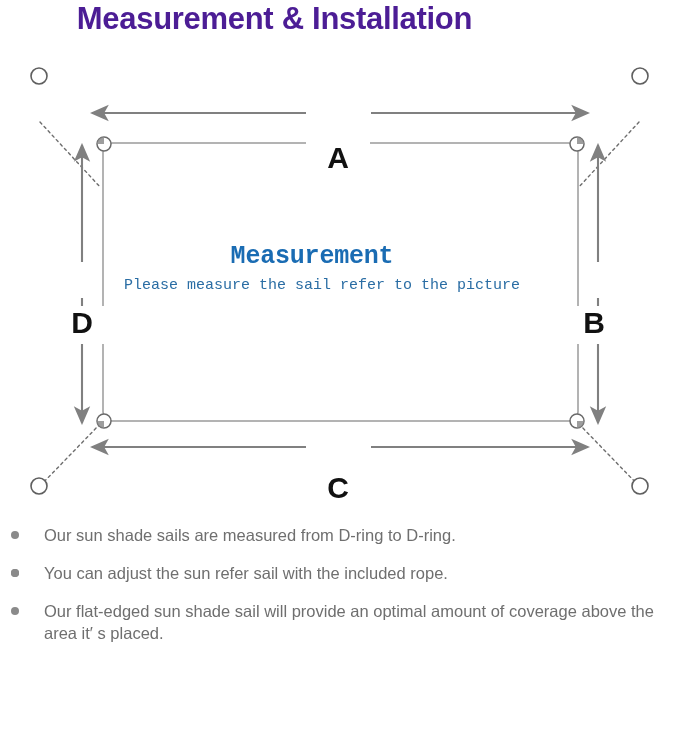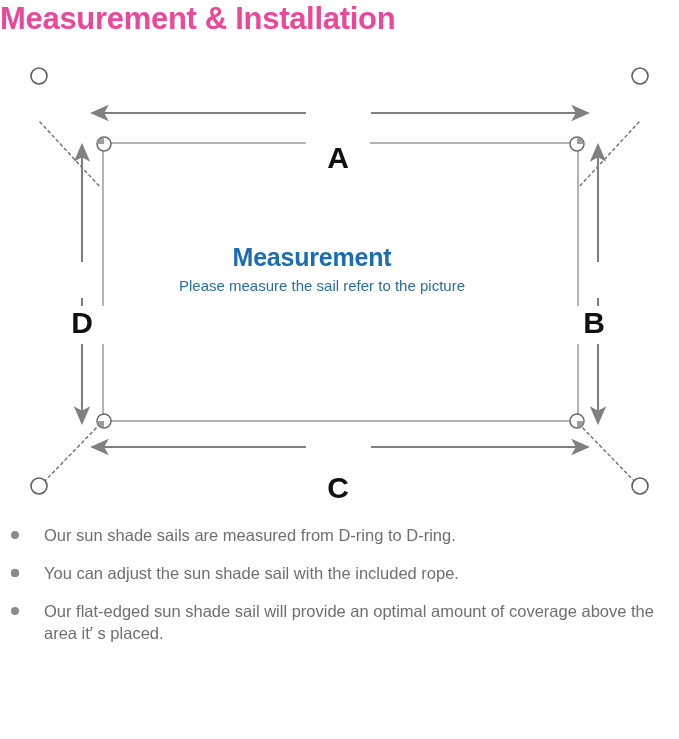--- a/index.html
+++ b/index.html
@@ -14,23 +14,24 @@
     font-family: "Liberation Sans", sans-serif;
     overflow: hidden;
   }
 
   
   #title {
     position: absolute;
     top: 0px;
     left: 0;
     width: 549px;
+    text-align: center;
     font-size: 31px;
     font-weight: bold;
-    color: #ec4899;
+    color: #4c1d95;
     letter-spacing: -0.3px;
     line-height: 38px;
   }
 
   
   #diagram {
     position: absolute;
     top: 46px;
     left: 0;
     width: 679px;
@@ -41,20 +42,21 @@
   }
 
   
   #center-label {
     position: absolute;
     left: 0;
     top: 195px;
     width: 624px;
     text-align: center;
     pointer-events: none;
+    font-family: Liberation Mono, monospace;
   }
   #center-title {
     font-size: 25px;
     font-weight: bold;
     color: #1a6cb3;
     line-height: 32px;
     letter-spacing: -0.2px;
   }
   #center-sub {
     font-size: 15px;
@@ -183,19 +185,19 @@
 <div id="notes">
   <div class="note">
     <span class="bullet"></span>
     <span>Our sun shade sails are measured from D-ring to D-ring.</span>
   </div>
   <div class="note">
     <span class="bullet"></span>
   </div>
   <div class="note">
     <span class="bullet"></span>
-    <span>You can adjust the sun shade sail with the included rope.</span>
+    <span>You can adjust the sun refer sail with the included rope.</span>
   </div>
   <div class="note">
     <span class="bullet"></span>
     <span>Our flat-edged sun shade sail will provide an optimal amount of coverage above the area it′ s placed.</span>
   </div>
 </div>
 
 </body></html>

